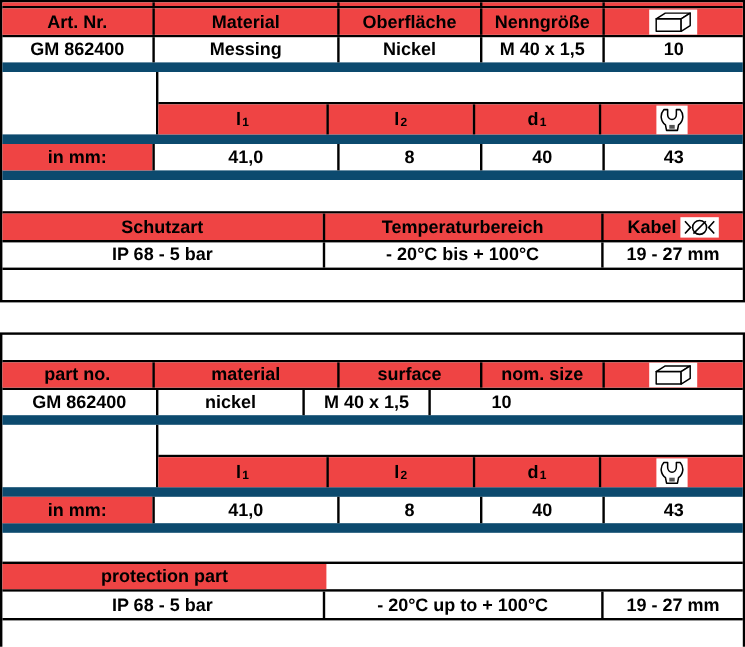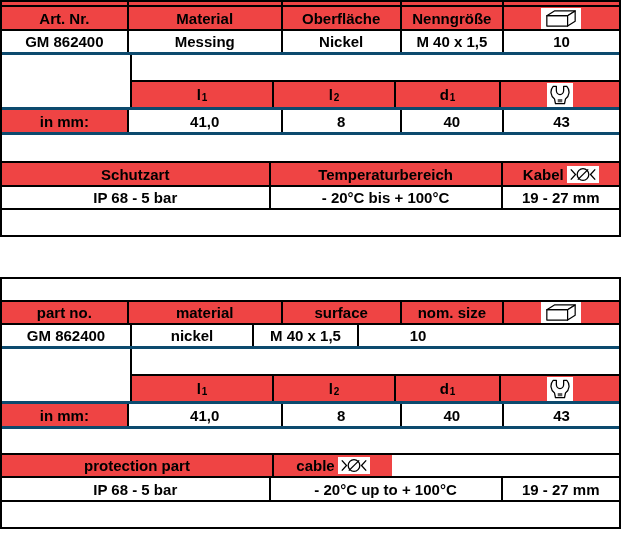--- a/index.html
+++ b/index.html
@@ -3,21 +3,21 @@
 <meta charset="utf-8">
 <style>
   html,body{margin:0;padding:0;background:#fff;}
   body{
     width:621px;height:539px;position:relative;overflow:hidden;
     font-family:"Liberation Sans",sans-serif;font-weight:bold;color:#000;
   }
   .tbl{position:absolute;left:0;width:617px;background:#fff;border:2px solid #000;}
   .row{display:flex;}
   .bb2{border-bottom:2px solid #000;}
-  .bb3{border-bottom:3px solid #0c4a6e;}
+  .bb3{border-bottom:8px solid #0c4a6e;}
   .cell{
     display:flex;align-items:center;justify-content:center;
     box-sizing:border-box;font-size:15px;white-space:nowrap;overflow:hidden;
   }
   .bl{border-left:2px solid #000;}
   .br{border-right:2px solid #000;}
   .gray{background:#ef4444;}
   .c1{width:128px}.c2{width:158px}.c2nb{width:140px}.c3{width:122px}.c4{width:105px}.c5{width:120px}
   .w12{width:270px}.w34{width:235px}
   .full{width:100%}
@@ -208,33 +208,20 @@
     <div class="cell c4 bl">40</div>
     <div class="cell c5 bl">43</div>
   </div>
 
   <div class="row bb2" style="height:24px">
     <div class="cell full"></div>
   </div>
 
   <div class="row bb2" style="height:21px">
     <div class="cell w12 gray">protection part</div>
-    <div class="cell c5 gray bl cablecell">
-      <span>cable</span>
-      <span class="iconbox" style="padding:0 1px">
-        <svg width="30" height="17" viewBox="0 0 32 18">
-          <g stroke="#000" stroke-width="1.4" fill="none">
-            <circle cx="16" cy="9" r="6.2"></circle>
-            <line x1="10.5" y1="14.5" x2="21.5" y2="3.5"></line>
-            <polyline points="3,3.5 8,9 3,14.5"></polyline>
-            <polyline points="29,3.5 24,9 29,14.5"></polyline>
-          </g>
-        </svg>
-      </span>
-    </div>
   </div>
 
   <div class="row bb2" style="height:22px">
     <div class="cell w12">IP 68 - 5 bar</div>
     <div class="cell w34 bl">- 20°C up to + 100°C</div>
     <div class="cell c5 bl">19 - 27 mm</div>
   </div>
 
   <div class="row" style="height:25px">
     <div class="cell full"></div>

